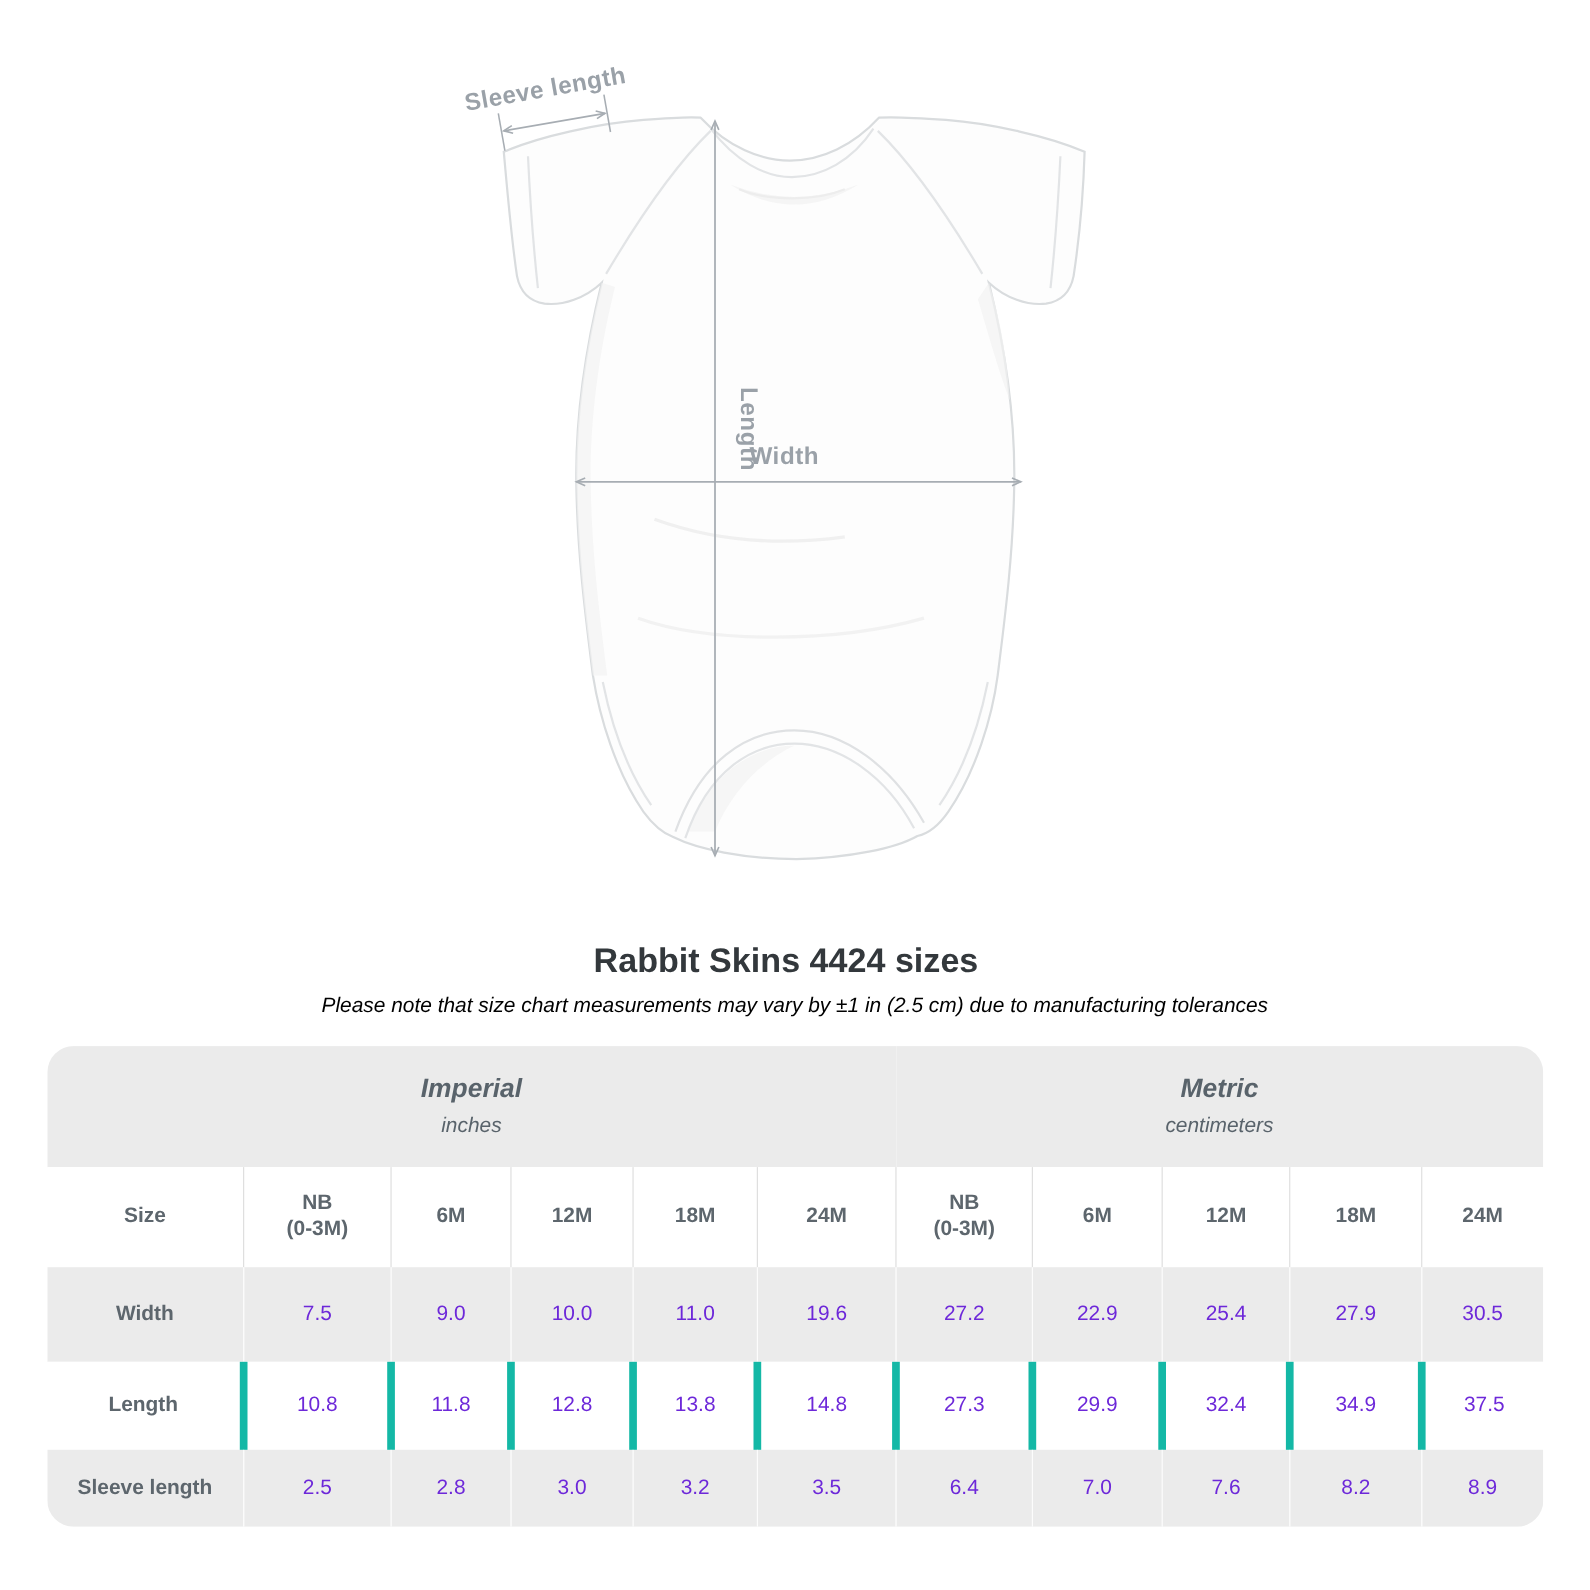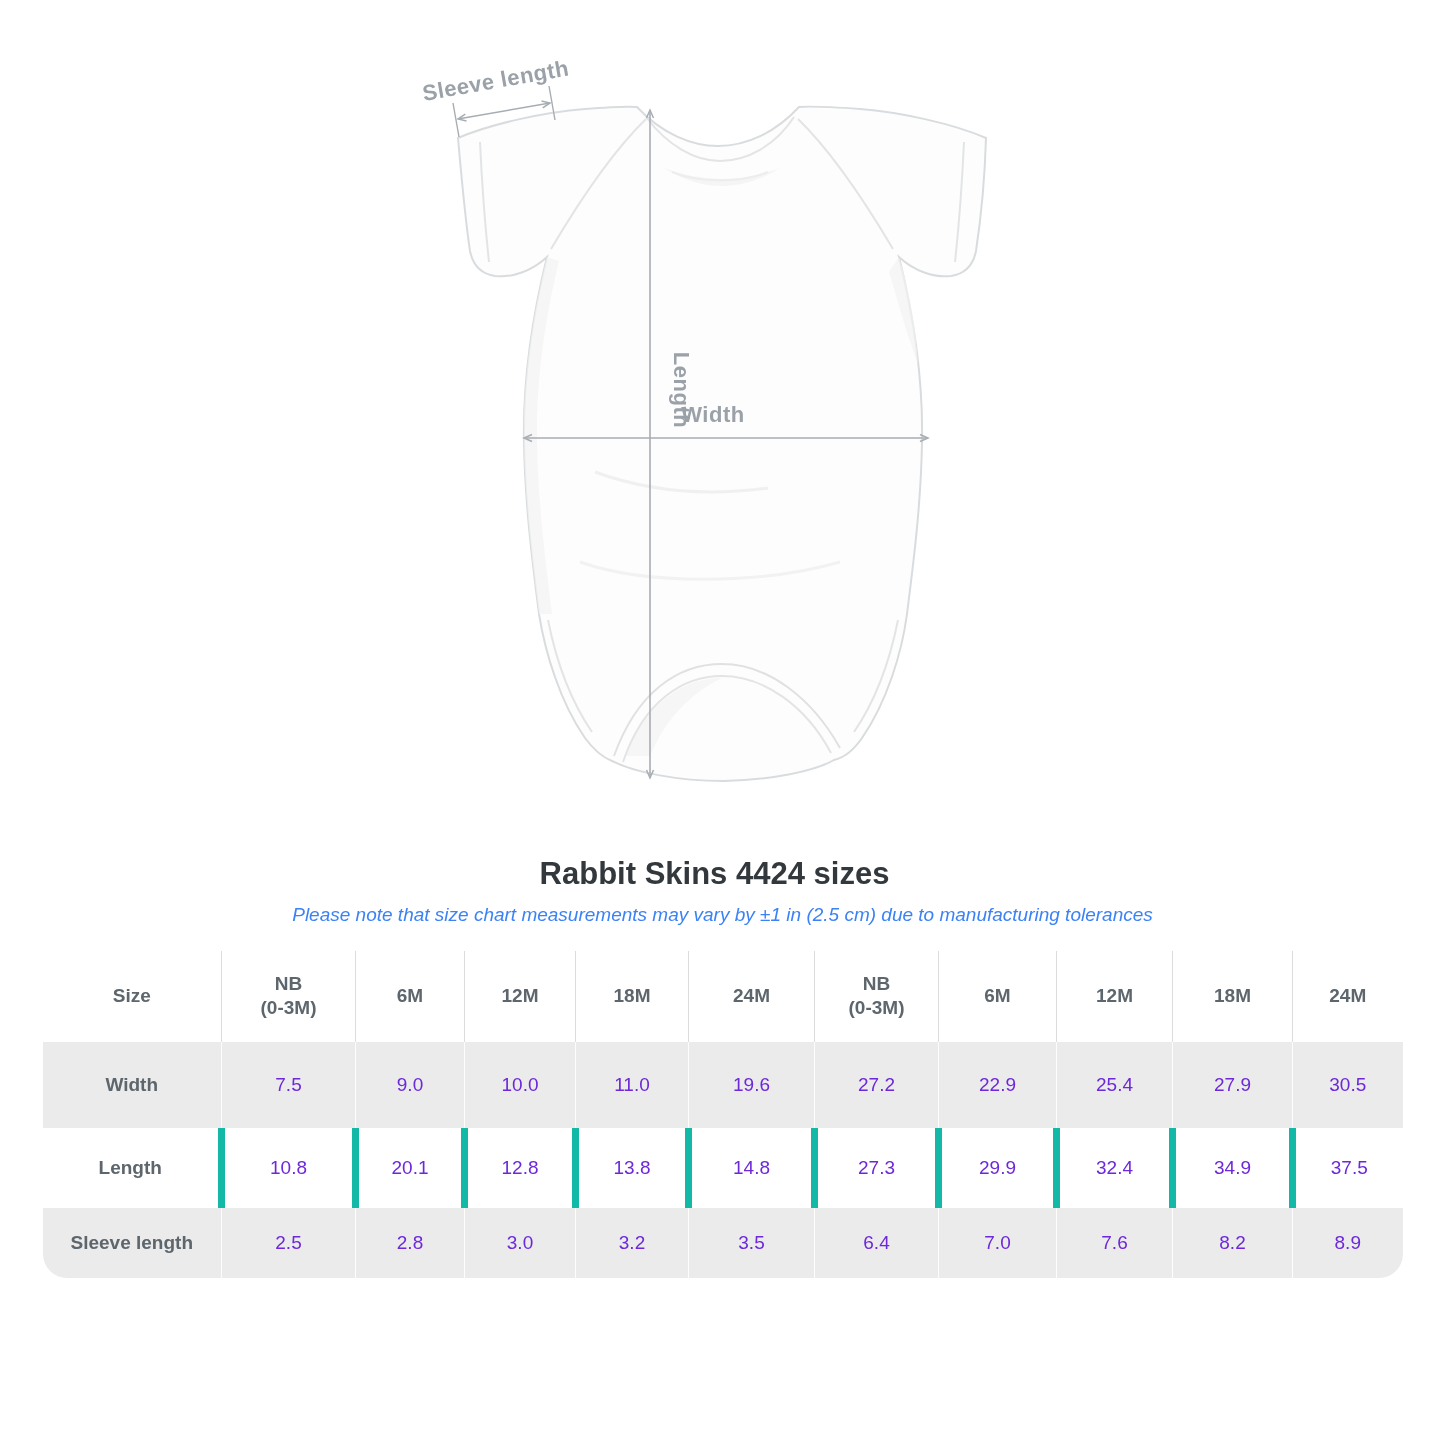--- a/index.html
+++ b/index.html
@@ -29,21 +29,21 @@
     font-size: 31px;
     line-height: 1.15;
     color: #33383c;
     font-weight: bold;
   }
   p.note {
     margin: 12px;
     text-align: center;
     font-style: italic;
     font-size: 19px;
-    color: #3b82f6;
+    color: #000000;
   }
 
   .table-wrap {
     width: 1360px;
     margin: 25px auto 0 auto;
     border-radius: 24px;
     overflow: hidden;
   }
   table.size-table {
     width: 100%;
@@ -171,20 +171,30 @@
           <col style="width:111px">
         <col style="width:113px">
           <col style="width:126px">
           <col style="width:124px">
           <col style="width:118px">
         <col style="width:116px">
           <col style="width:120px">
           <col style="width:110px">
       </colgroup>
       <thead>
+        <tr class="group-row">
+          <th colspan="6">
+            <div class="g-label">Imperial</div>
+            <div class="g-sub">inches</div>
+          </th>
+          <th colspan="5">
+            <div class="g-label">Metric</div>
+            <div class="g-sub">centimeters</div>
+          </th>
+        </tr>
         <tr class="size-row">
           <th class="rowhead">Size</th>
           <th class="colhead">NB
 (0-3M)</th>
           <th class="colhead">6M</th>
           <th class="colhead">12M</th>
           <th class="colhead">18M</th>
           <th class="colhead">24M</th>
           <th class="colhead">NB
 (0-3M)</th>
@@ -204,21 +214,21 @@
           <td class="val">19.6</td>
           <td class="val">27.2</td>
           <td class="val">22.9</td>
           <td class="val">25.4</td>
           <td class="val">27.9</td>
           <td class="val">30.5</td>
         </tr>
         <tr class="r-length">
           <th class="rowhead">Length</th>
           <td class="val">10.8</td>
-          <td class="val">20.1</td>
+          <td class="val">11.8</td>
           <td class="val">12.8</td>
           <td class="val">13.8</td>
           <td class="val">14.8</td>
           <td class="val">27.3</td>
           <td class="val">29.9</td>
           <td class="val">32.4</td>
           <td class="val">34.9</td>
           <td class="val">37.5</td>
         </tr>
         <tr class="r-sleeve">

